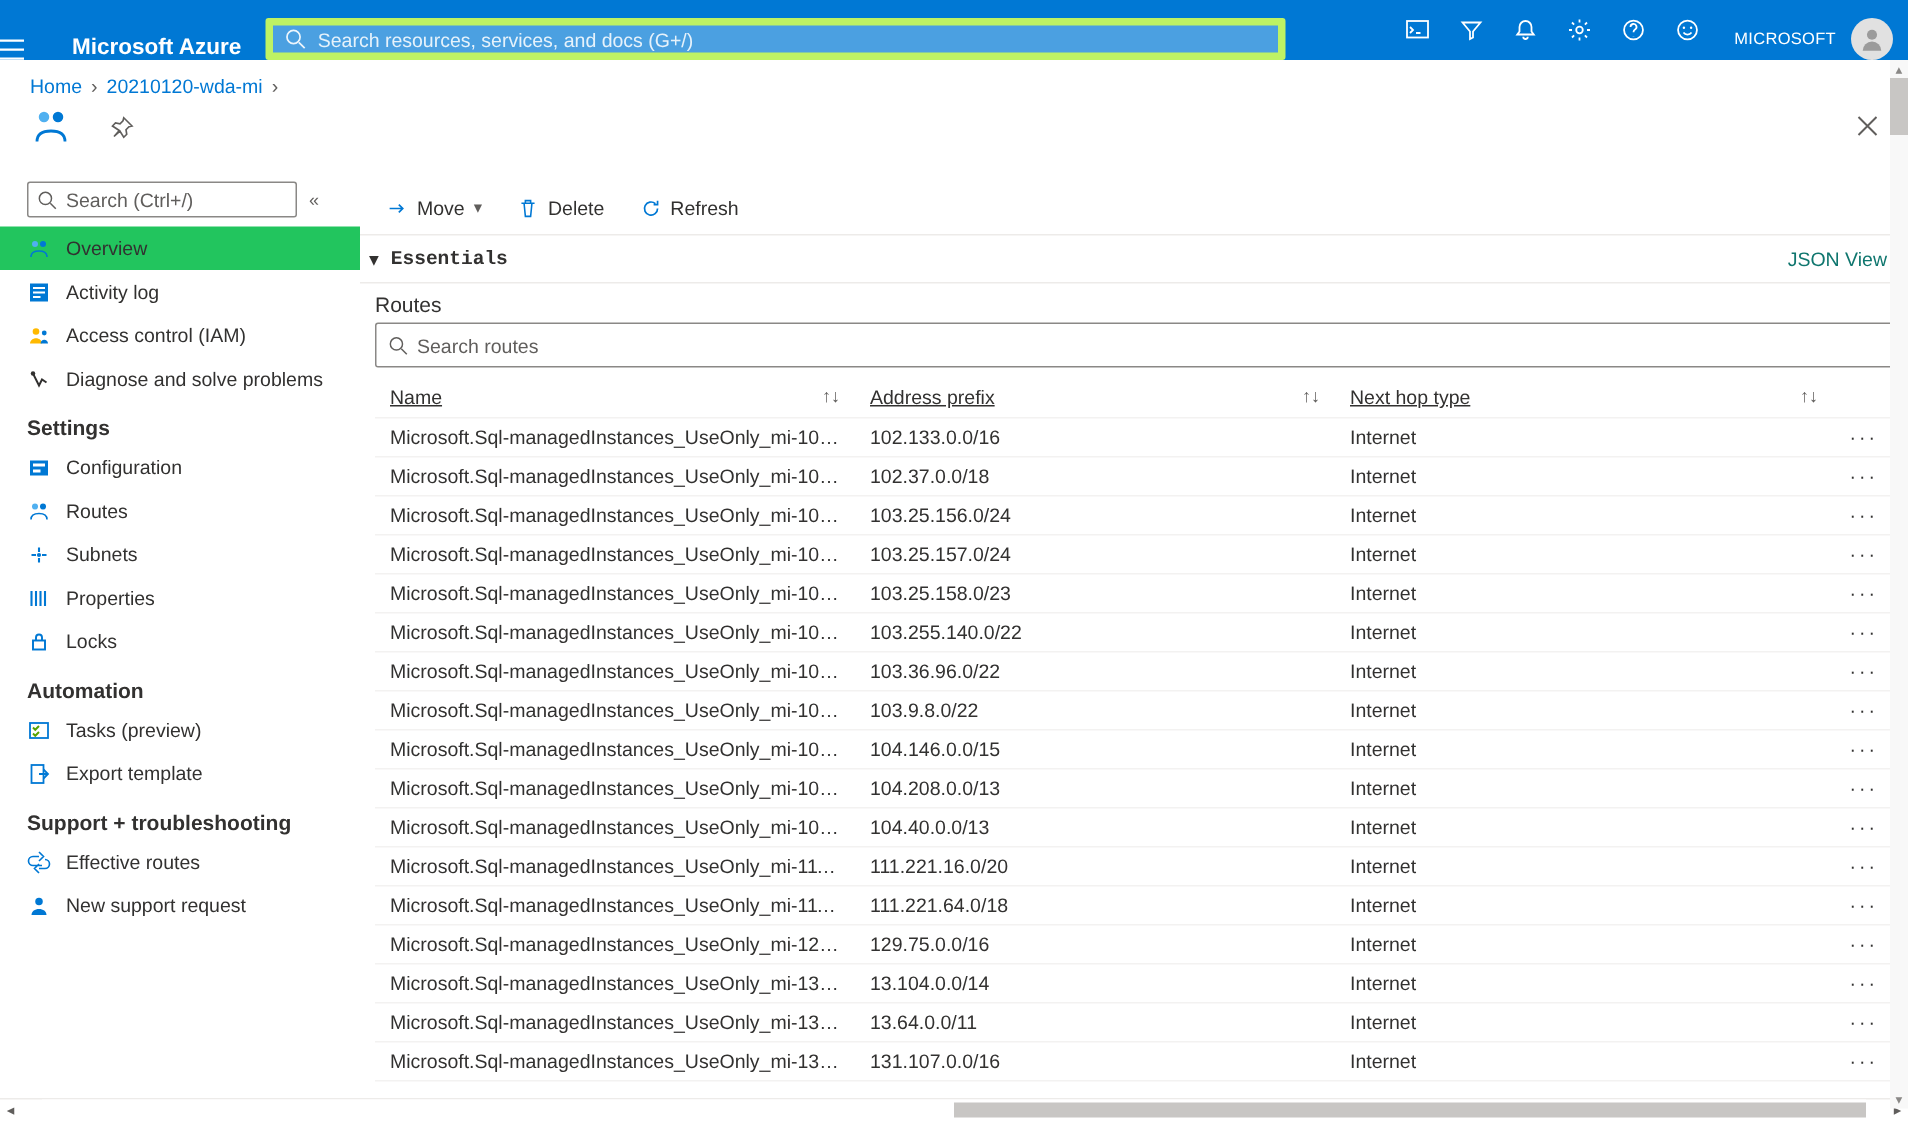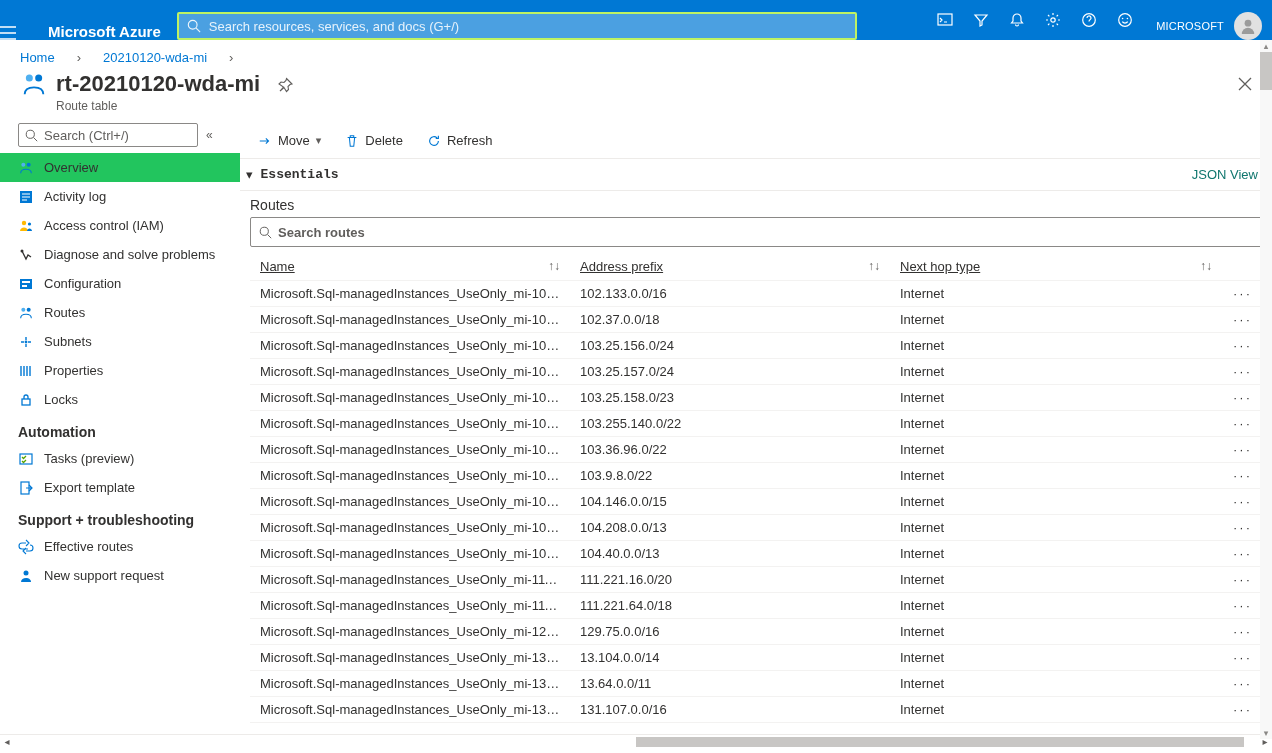--- a/index.html
+++ b/index.html
@@ -2,46 +2,46 @@
 <html><head>
 <meta charset="utf-8">
 <style>
   * { box-sizing: border-box; margin: 0; padding: 0; font-family: "Segoe UI", Arial, sans-serif; }
   body { width: 1272px; height: 753px; overflow: hidden; background: #fff; color: #323130; font-size: 13px; }
 
   
   .topbar { height: 40px; background: #0078d4; display: flex; align-items: flex-end; color: #fff; }
   .hamburger { width: 48px; text-align: center; cursor: pointer; }
   .brand { font-weight: 600; font-size: 15px; margin-right: 16px; }
-  .global-search { flex: 0 0 680px; height: 28px; background: #4ba0e1; border: 2px solid #bef264; border-radius: 2px; display: flex; align-items: center; padding: 0 8px; color: #fff; }
+  .global-search { flex: 0 0 680px; height: 28px; background: #4ba0e1; border: 5px solid #bef264; border-radius: 2px; display: flex; align-items: center; padding: 0 8px; color: #fff; }
   .global-search .sicon { margin-right: 8px; opacity: .9; }
   .global-search input { background: transparent; border: 0; color: #fff; width: 100%; font-size: 13px; outline: none; }
   .global-search input::placeholder { color: #e6f2fb; }
   .topbar-spacer { flex: 1; }
   .top-icons { display: flex; align-items: center; gap: 2px; }
   .top-icons .ticon { width: 34px; height: 40px; display: flex; align-items: center; justify-content: center; cursor: pointer; }
   .topuser { display: flex; align-items: center; gap: 10px; padding: 0 10px 0 14px; font-size: 11px; letter-spacing: .2px; }
   .avatar { width: 28px; height: 28px; border-radius: 50%; background: #e1e1e1; display:flex;align-items:center;justify-content:center;color:#9b9b9b;font-size:16px; }
 
   
-  .crumbs { padding: 10px 20px 6px; font-size: 13px; color: #0078d4; display:flex;align-items:center;gap:22px;}
+  .crumbs { padding: 10px 20px 6px; font-size: 13px; color: #0078d4; display:flex;align-items:center;gap:6px;}
   .crumbs a { color:#0078d4; text-decoration:none; cursor:pointer; }
   .crumbs .sep { color:#605e5c; }
 
   
   .page-head { display:flex; align-items:flex-start; padding: 0 20px 10px 20px; }
   .page-head .picon { width:28px; height:28px; margin-right:8px; color:#0078d4; }
   .page-head .titles h1 { font-size: 22px; font-weight: 600; color:#323130; }
   .page-head .titles .sub { font-size: 12px; color:#605e5c; margin-top:2px; }
   .pin { margin-left: 18px; color:#605e5c; cursor:pointer; padding-top:6px;}
   .page-head .spacer { flex:1; }
   .closex { color:#605e5c; cursor:pointer; font-size:16px; padding:6px 0 0 0; }
 
   
-  .content { display:flex; height: calc(753px - 40px - 34px - 54px - 14px); border-top:0; }
+  .content { display:flex; height: calc(753px - 40px - 34px - 54px - 14px); border-top:0;margin-top:12px; }
   .sidebar { width: 240px; border-right: 0; padding: 0 0 10px 0; }
   .sbsearch-row { display:flex; align-items:center; padding: 0 0 6px 18px; gap:8px;}
   .sbsearch { flex:0 0 180px; height: 24px; border:1px solid #8a8886; border-radius:2px; display:flex; align-items:center; padding:0 6px; color:#605e5c;}
   .sbsearch input { border:0; width:100%; font-size:13px; outline:none; color:#323130;}
   .sbsearch input::placeholder{color:#605e5c;}
   .collapse-chevrons { color:#605e5c; cursor:pointer; font-size:12px;}
   .navh { padding: 10px 18px 4px; color:#323130; font-weight:600; font-size:14px; }
   .navitem { display:flex; align-items:center; gap:10px; height:29px; padding: 0 18px; cursor:pointer; color:#323130; }
   .navitem.active { background:#22c55e; }
   .navitem .nicon { width:16px; display:flex; }
@@ -53,21 +53,21 @@
   .cmdbtn .ci { color:#0078d4; display:flex; }
 
   
   .essentials { display:flex; align-items:center; height:32px; padding:0 14px 0 6px; border-bottom:1px solid #edebe9; justify-content:space-between;}
   .essentials-left { display:flex; align-items:center; gap:8px; cursor:pointer; }
   .essentials-left .chev{ color:#323130; }
   .json-view{ color:#0f766e; cursor:pointer; font-size:13px; }
 
   .routes-title { padding: 6px 10px 4px; font-size:14px; color:#323130; }
   .routes-search { margin: 0 10px 6px 10px; height:30px; border:1px solid #8a8886; border-radius:2px; display:flex; align-items:center; padding:0 8px;}
-  .routes-search input { border:0; width:100%; font-size:13px; outline:none;font-weight:bold;}
+  .routes-search input { border:0; width:100%; font-size:13px; outline:none;}
   .routes-search input::placeholder{color:#605e5c;}
 
   
   .tblwrap { flex:1; overflow-y:auto; margin: 0 10px; position:relative;}
   table.routes { width:100%; border-collapse:collapse; table-layout:fixed;}
   table.routes th { text-align:left; font-weight:400; color:#323130; padding:6px 10px; border-bottom:1px solid #f3f2f1; position:relative;text-decoration:underline;}
   table.routes th .sort { position:absolute; right:10px; top:6px; color:#605e5c; font-size:12px; cursor:pointer;}
   table.routes td { padding:5px 10px; border-bottom:1px solid #f3f2f1; color:#323130; white-space:nowrap; overflow:hidden; text-overflow:ellipsis;}
   table.routes td.name { max-width: 300px; }
   .kebab { color:#605e5c; cursor:pointer; text-align:right; letter-spacing:2px;}
@@ -162,24 +162,20 @@
 </div>
 
 <div class="page-head">
   <span class="picon">
     <svg width="28" height="28" viewBox="0 0 24 24">
         <path d="M4 20c0-4 3-6 8-6s8 2 8 6" stroke="#0078d4" stroke-width="1.6" fill="none"></path>
         <circle cx="8" cy="6" r="3" fill="#50b0f0"></circle>
         <circle cx="16" cy="6" r="3" fill="#0078d4"></circle>
       </svg>
   </span>
-  <div class="titles">
-    <h1>rt-20210120-wda-mi</h1>
-    <div class="sub">Route table</div>
-  </div>
   <span class="pin">
     <svg width="16" height="16" viewBox="0 0 16 16">
         <path d="M9 2l5 5-2 .5-2 2 .5 3-2 2-2.5-4L2 14l3.5-4L1 7l2-2 3 .5 2-2 .5-2z" fill="none" stroke="#605e5c" stroke-width="1.1"></path>
       </svg>
   </span>
   <div class="spacer"></div>
   <span class="closex">
     <svg width="14" height="14" viewBox="0 0 14 14">
         <path d="M1 1l12 12M13 1L1 13" stroke="#605e5c" stroke-width="1.3"></path>
       </svg>
@@ -237,20 +233,21 @@
           <span class="nicon">
             <svg width="16" height="16" viewBox="0 0 16 16">
               <path d="M4 4l4 8 2-4 3 2" stroke="#323130" stroke-width="1.3" fill="none"></path>
               <circle cx="4" cy="4" r="1.5" fill="#323130"></circle>
             </svg>
           </span>
           <span>Diagnose and solve problems</span>
         </div>
       </div>
     <div id="nav-groups">
+        <div class="navh">Settings</div>
         <div class="navitem">
           <span class="nicon">
             <svg width="16" height="16" viewBox="0 0 16 16">
               <rect x="2" y="3" width="12" height="10" fill="#0078d4"></rect>
               <rect x="4" y="5" width="8" height="2" fill="#fff"></rect>
               <rect x="4" y="9" width="5" height="2" fill="#fff"></rect>
             </svg>
           </span>
           <span>Configuration</span>
         </div>

